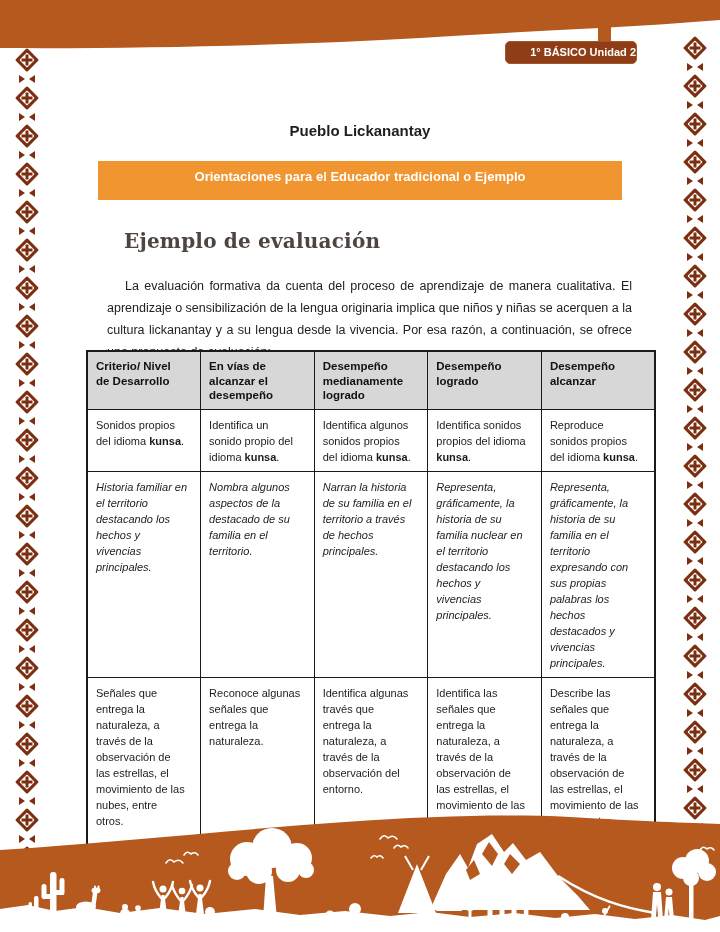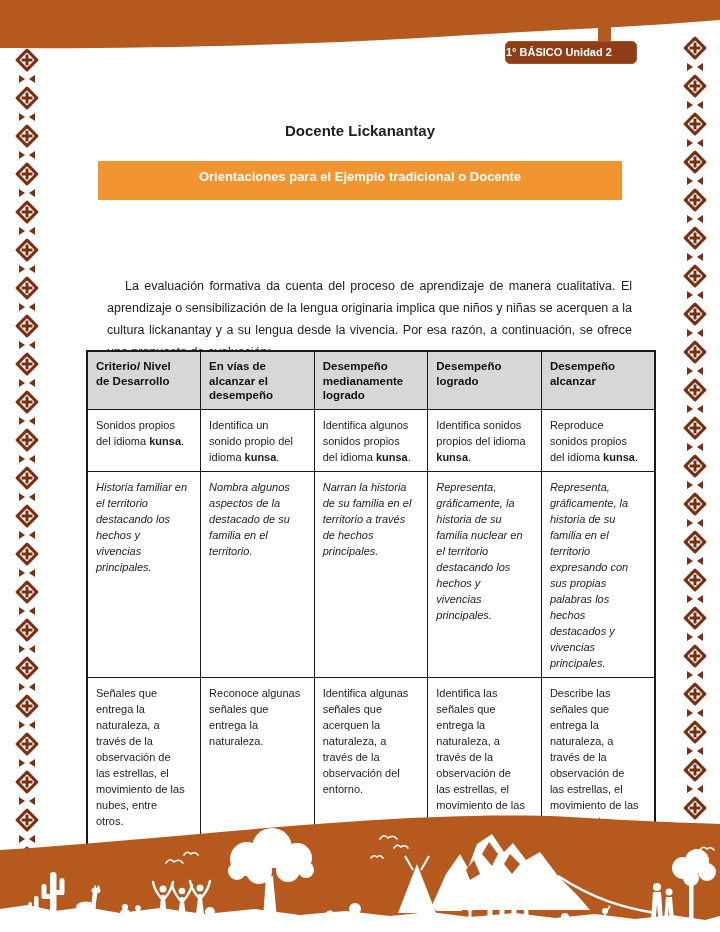--- a/index.html
+++ b/index.html
@@ -10,21 +10,21 @@
   html,body{margin:0;padding:0;}
   body{
     width:720px;height:932px;position:relative;background:#ffffff;
     font-family:"Liberation Sans",sans-serif;overflow:hidden;color:var(--text_black);
   }
   .strip{position:absolute;z-index:0;}
   .topband{position:absolute;top:0;left:0;z-index:2;}
   .badge{
     position:absolute;top:41px;left:505px;width:130px;height:21px;z-index:3;
     background:var(--badge);border:1px solid #a4562b;border-radius:5px;
-    color:#fff;font-size:11px;font-weight:bold;text-align:left;line-height:20px;
+    color:#fff;font-size:11px;font-weight:bold;text-align:right;line-height:20px;
   }
   .content{position:absolute;inset:0;z-index:2;}
   .title1{position:absolute;top:88px;left:0;width:720px;text-align:center;
     font-size:15px;font-weight:bold;color:#1f1f1f;}
   .title2{position:absolute;top:122px;left:0;width:720px;text-align:center;
     font-size:15px;font-weight:bold;color:#1f1f1f;}
   .banner{
     position:absolute;top:161px;left:98px;width:524px;height:39px;
     background:var(--banner_orange);
     color:#fff;font-size:13px;font-weight:bold;text-align:center;line-height:32px;
@@ -90,22 +90,23 @@
       <rect x="10.5" y="8.5" width="3" height="11" style="fill:var(--pattern_brown)"></rect>
       <rect x="6.5" y="12.5" width="11" height="3" style="fill:var(--pattern_brown)"></rect>
       <polygon points="4,29 10,33 4,37" style="fill:var(--pattern_brown)"></polygon>
       <polygon points="20,29 14,33 20,37" style="fill:var(--pattern_brown)"></polygon>
     </pattern>
   </defs>
   <rect width="24" height="898" fill="url(#andeanR)"></rect>
 </svg>
 
 <div class="content">
-  <div class="title2">Docente Lickanantay</div>
-  <div class="banner">Orientaciones para el Ejemplo tradicional o Docente</div>
+  <div class="title2">Pueblo Lickanantay</div>
+  <div class="banner">Orientaciones para el Educador tradicional o Ejemplo</div>
+  <div class="section-heading">Ejemplo de evaluación</div>
   <p class="intro">La evaluación formativa da cuenta del proceso de aprendizaje de manera cualitativa. El aprendizaje o sensibilización de la lengua originaria implica que niños y niñas se acerquen a la cultura lickanantay y a su lengua desde la vivencia. Por esa razón, a continuación, se ofrece una propuesta de evaluación:</p>
 
   <table class="eval">
     <thead>
         <tr>
           <th>Criterio/ Nivel de Desarrollo</th>
           <th>En vías de alcanzar el desempeño</th>
           <th>Desempeño medianamente logrado</th>
           <th>Desempeño logrado</th>
           <th>Desempeño alcanzar</th>
@@ -122,21 +123,21 @@
         <tr>
           <td>Historia familiar en el territorio destacando los hechos y vivencias principales.</td>
           <td>Nombra algunos aspectos de la destacado de su familia en el territorio.</td>
           <td>Narran la historia de su familia en el territorio a través de hechos principales.</td>
           <td>Representa, gráficamente, la historia de su familia nuclear en el territorio destacando los hechos y vivencias principales.</td>
           <td>Representa, gráficamente, la historia de su familia en el territorio expresando con sus propias palabras los hechos destacados y vivencias principales.</td>
         </tr>
         <tr>
           <td>Señales que entrega la naturaleza, a través de la observación de las estrellas, el movimiento de las nubes, entre otros.</td>
           <td>Reconoce algunas señales que entrega la naturaleza.</td>
-          <td>Identifica algunas señales que acerquen la naturaleza, a través de la observación del entorno.</td>
+          <td>Identifica algunas través que entrega la naturaleza, a través de la observación del entorno.</td>
           <td>Identifica las señales que entrega la naturaleza, a través de la observación de las estrellas, el movimiento de las nubes, entre otros.</td>
           <td>Describe las señales que entrega la naturaleza, a través de la observación de las estrellas, el movimiento de las nubes, entre otros, dando ejemplos desde su experiencia.</td>
         </tr>
       </tbody>
   </table>
 </div>
 
 <svg class="footer" width="720" height="120" viewBox="0 0 720 120">
   <path d="M0,38 C110,31 230,18 345,10 C430,4 510,2 570,5 C640,9 690,11 720,12 L720,120 L0,120 Z" style="fill:var(--rust)"></path>
   <path d="M0,97 L28,93 L55,99 L85,95 L120,101 L160,96 L205,102 L255,97 L300,103 L345,99 L390,104 L430,100 L470,105 L515,101 L555,106 L595,102 L635,107 L672,103 L705,108 L720,104 L720,120 L0,120 Z" fill="#ffffff"></path>

